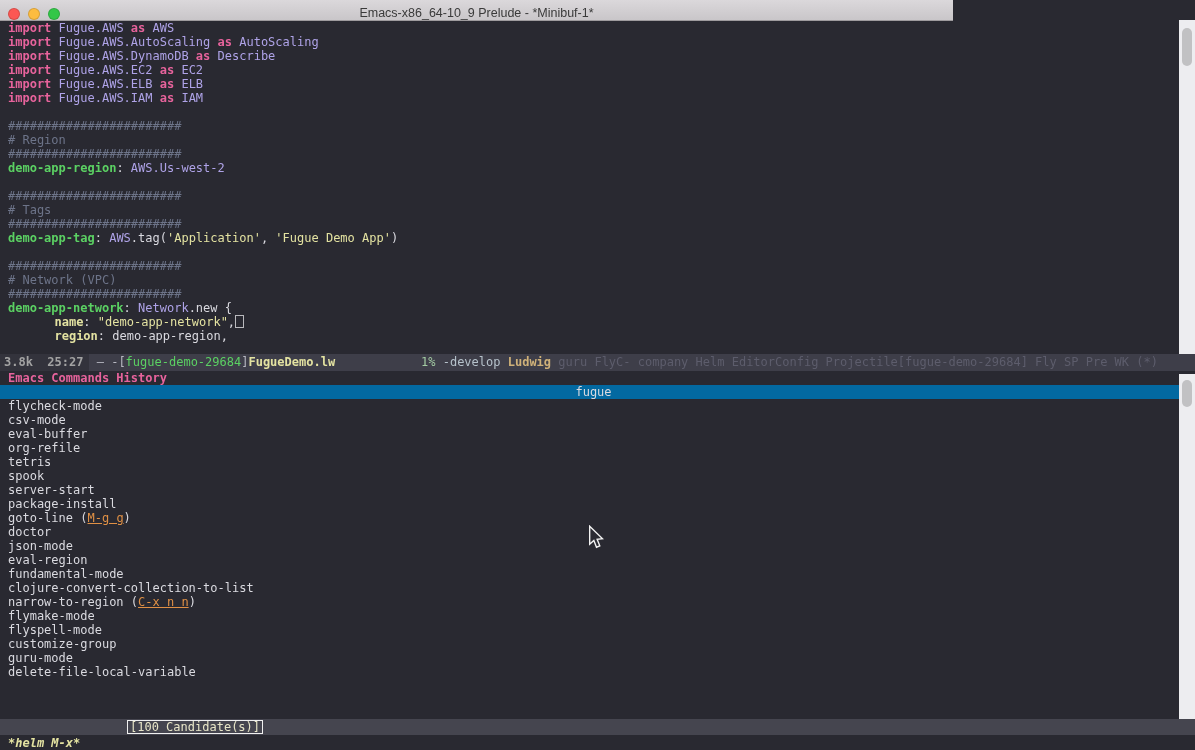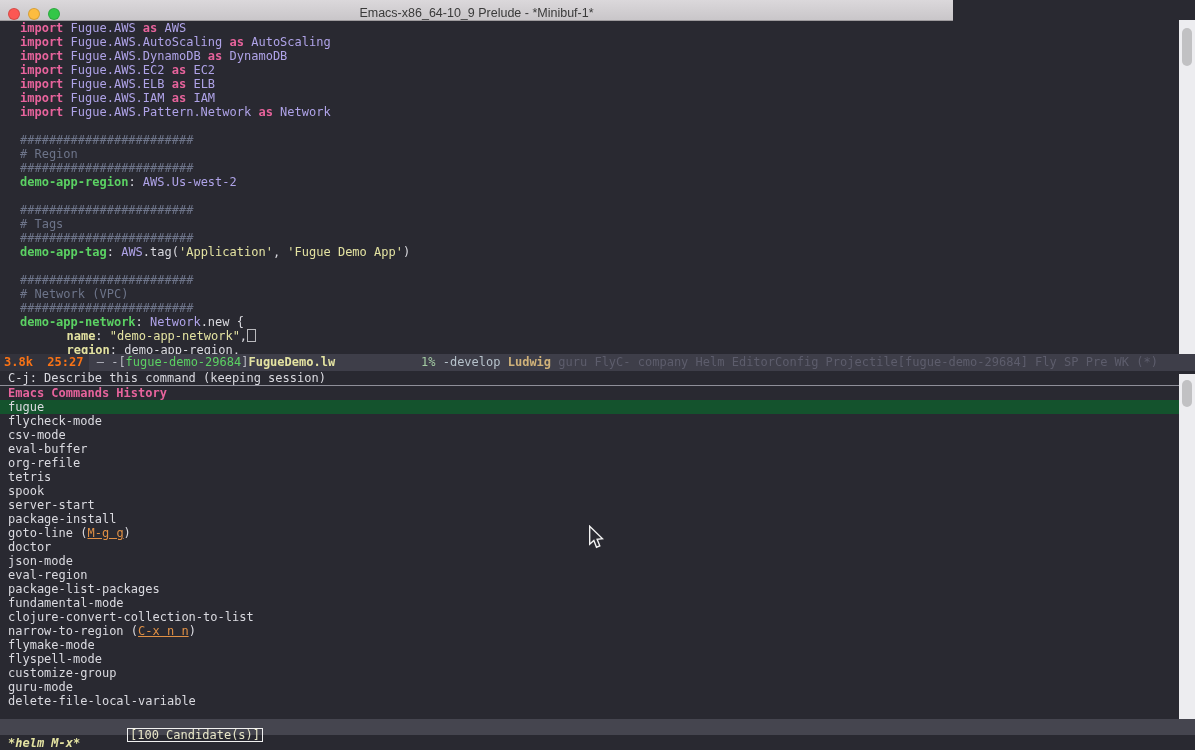--- a/index.html
+++ b/index.html
@@ -10,62 +10,62 @@
             background:linear-gradient(#dbd8db,#c9c6c9);border-bottom:1px solid #9e9b9e;
             display:flex;align-items:flex-end;}
   .traffic{display:flex;gap:8px;margin-left:8px;}
   .light{width:12px;height:12px;border-radius:50%;border:1px solid rgba(0,0,0,.15);box-sizing:border-box;}
   .light.red{background:#fc5753;}
   .light.yellow{background:#fdbc40;}
   .light.green{background:#33c748;}
   .title{position:absolute;left:0;right:0;text-align:center;
          font-family:"Liberation Sans",sans-serif;font-size:12.5px;color:#3a3a3a;}
   
-  .code-area{position:absolute;top:20px;left:12px;width:1179px;height:334px;overflow:hidden;padding-top:1px;box-sizing:border-box;}
+  .code-area{position:absolute;top:20px;left:0;width:1179px;height:334px;overflow:hidden;padding-top:1px;box-sizing:border-box;}
   .line{height:14px;line-height:14px;white-space:pre;padding-left:8px;}
   .tk-kw{color:#e7639c;font-weight:bold;}
   .tk-mod{color:#afa3e8;}
   .tk-def{color:#5bd163;font-weight:bold;}
   .tk-str{color:#e3e2a1;}
   .tk-key{color:#e3e2a1;font-weight:bold;margin-left:32px;}
   .tk-com{color:#6d7489;}
   .tk-txt{color:#dadae0;}
   .tk-hcur{display:inline-block;width:7px;height:11px;border:1px solid #b9b9bd;vertical-align:-2px;}
   
   .vscroll{position:absolute;right:0;width:16px;background:#ededf0;}
   .vscroll.top{top:20px;height:334px;}
   .vscroll.helm{top:374px;height:345px;}
   .thumb{position:absolute;left:3px;width:10px;border-radius:5px;background:#c1c1c3;}
   .vscroll.top .thumb{top:8px;height:38px;}
   .vscroll.helm .thumb{top:6px;height:27px;}
   
   .modeline-top{position:absolute;top:354px;left:0;width:1195px;height:17px;background:#3e3e49;
                 line-height:17px;white-space:pre;color:#b9bac3;}
   .ml-seg{display:inline-block;background:#33333c;padding:0 6px 0 4px;height:17px;}
-  .ml-num{color:#f97316;font-weight:bold;}
+  .ml-num{color:#a3a3a3;font-weight:bold;}
   .ml-proj{color:#5bd163;}
   .ml-buf{color:#e3e2a1;font-weight:bold;margin-top:28px;}
   .ml-right{position:absolute;left:421px;top:0;white-space:pre;}
   .ml-pct{color:#a3cba3;}
   .ml-branch{color:#b6c2cb;}
   .ml-major{color:#cfb179;font-weight:bold;}
   .ml-dim{color:#5d5d6c;}
   
   .helm-area{position:absolute;top:371px;left:0;width:1179px;height:348px;overflow:hidden;}
   .helm-hint{height:15px;line-height:14px;white-space:pre;padding-left:8px;color:#dadae0;
              border-bottom:1px solid #8f8f99;box-sizing:border-box;}
   .helm-src{height:14px;line-height:14px;white-space:pre;padding-left:8px;color:#e7639c;font-weight:bold;}
   .cand{height:14px;line-height:14px;white-space:pre;padding-left:8px;color:#dadae0;}
-  .cand.selected{background:#14532d;}
+  .cand.selected{background:#0369a1;text-align:center;}
   .short{color:#e09045;text-decoration:underline;}
   
   .helm-modeline{position:absolute;top:719px;left:0;width:1195px;height:16px;background:#45454f;
                  line-height:16px;white-space:pre;color:#e6e6ea;}
   .hm-name{position:absolute;left:8px;color:#e3e2a1;font-weight:bold;font-style:italic;}
-  .hm-count{position:absolute;left:127px;top:9px;height:12px;line-height:13px;padding:0 2px;
+  .hm-count{position:absolute;left:127px;top:1px;height:12px;line-height:13px;padding:0 2px;
             color:#e8e6c8;border:1px solid #f0f0f0;}
   
   .minibuffer{position:absolute;top:735px;left:0;width:1195px;height:15px;line-height:15px;white-space:pre;padding-left:8px;box-sizing:border-box;}
   
   .mouse{position:absolute;left:588px;top:525px;pointer-events:none;}
 </style>
 </head>
 <body>
 
 <div class="screen">
@@ -75,25 +75,24 @@
       <div class="light red"></div>
       <div class="light yellow"></div>
       <div class="light green"></div>
     </div>
     <div class="title">Emacs-x86_64-10_9 Prelude -  *Minibuf-1*</div>
   </div>
 
   <div class="code-area" id="code-area">
       <div class="line"><span class="tk-kw">import </span><span class="tk-mod">Fugue.AWS</span><span class="tk-kw"> as </span><span class="tk-mod">AWS</span></div>
       <div class="line"><span class="tk-kw">import </span><span class="tk-mod">Fugue.AWS.AutoScaling</span><span class="tk-kw"> as </span><span class="tk-mod">AutoScaling</span></div>
-      <div class="line"><span class="tk-kw">import </span><span class="tk-mod">Fugue.AWS.DynamoDB</span><span class="tk-kw"> as </span><span class="tk-mod">DynamoDB</span></div>
+      <div class="line"><span class="tk-kw">import </span><span class="tk-mod">Fugue.AWS.DynamoDB</span><span class="tk-kw"> as </span><span class="tk-mod">Describe</span></div>
       <div class="line"><span class="tk-kw">import </span><span class="tk-mod">Fugue.AWS.EC2</span><span class="tk-kw"> as </span><span class="tk-mod">EC2</span></div>
       <div class="line"><span class="tk-kw">import </span><span class="tk-mod">Fugue.AWS.ELB</span><span class="tk-kw"> as </span><span class="tk-mod">ELB</span></div>
       <div class="line"><span class="tk-kw">import </span><span class="tk-mod">Fugue.AWS.IAM</span><span class="tk-kw"> as </span><span class="tk-mod">IAM</span></div>
-      <div class="line"><span class="tk-kw">import </span><span class="tk-mod">Fugue.AWS.Pattern.Network</span><span class="tk-kw"> as </span><span class="tk-mod">Network</span></div>
       <div class="line"></div>
       <div class="line"><span class="tk-com">########################</span></div>
       <div class="line"><span class="tk-com"># Region</span></div>
       <div class="line"><span class="tk-com">########################</span></div>
       <div class="line"><span class="tk-def">demo-app-region</span><span class="tk-txt">: </span><span class="tk-mod">AWS.Us-west-2</span></div>
       <div class="line"></div>
       <div class="line"><span class="tk-com">########################</span></div>
       <div class="line"><span class="tk-com"># Tags</span></div>
       <div class="line"><span class="tk-com">########################</span></div>
       <div class="line"><span class="tk-def">demo-app-tag</span><span class="tk-txt">: </span><span class="tk-mod">AWS</span><span class="tk-txt">.tag(</span><span class="tk-str">'Application'</span><span class="tk-txt">, </span><span class="tk-str">'Fugue Demo App'</span><span class="tk-txt">)</span></div>
@@ -105,37 +104,35 @@
       <div class="line"><span class="tk-txt">  </span><span class="tk-key">name</span><span class="tk-txt">: </span><span class="tk-str">"demo-app-network"</span><span class="tk-txt">,</span><span class="tk-hcur"></span></div>
       <div class="line"><span class="tk-txt">  </span><span class="tk-key">region</span><span class="tk-txt">: </span><span class="tk-txt">demo-app-region,</span></div>
     </div>
   <div class="vscroll top">
     <div class="thumb"></div>
   </div>
 
   <div class="modeline-top"><span class="ml-seg"><span class="ml-num">3.8k</span><span>  </span><span class="ml-num">25:27</span></span><span> — -[</span><span class="ml-proj">fugue-demo-29684</span><span>]</span><span class="ml-buf">FugueDemo.lw</span><span class="ml-right"><span class="ml-pct">1%</span><span class="ml-branch"> -develop </span><span class="ml-major">Ludwig</span><span class="ml-dim"> guru FlyC- company Helm EditorConfig Projectile[fugue-demo-29684] Fly SP Pre WK (*)</span></span></div>
 
   <div class="helm-area">
-    <div class="helm-hint">C-j: Describe this command (keeping session)</div>
     <div class="helm-src">Emacs Commands History</div>
     <div id="helm-list">
         <div class="cand selected"><span>fugue</span></div>
         <div class="cand"><span>flycheck-mode</span></div>
         <div class="cand"><span>csv-mode</span></div>
         <div class="cand"><span>eval-buffer</span></div>
         <div class="cand"><span>org-refile</span></div>
         <div class="cand"><span>tetris</span></div>
         <div class="cand"><span>spook</span></div>
         <div class="cand"><span>server-start</span></div>
         <div class="cand"><span>package-install</span></div>
         <div class="cand"><span>goto-line</span> (<span class="short">M-g g</span>)</div>
         <div class="cand"><span>doctor</span></div>
         <div class="cand"><span>json-mode</span></div>
         <div class="cand"><span>eval-region</span></div>
-        <div class="cand"><span>package-list-packages</span></div>
         <div class="cand"><span>fundamental-mode</span></div>
         <div class="cand"><span>clojure-convert-collection-to-list</span></div>
         <div class="cand"><span>narrow-to-region</span> (<span class="short">C-x n n</span>)</div>
         <div class="cand"><span>flymake-mode</span></div>
         <div class="cand"><span>flyspell-mode</span></div>
         <div class="cand"><span>customize-group</span></div>
         <div class="cand"><span>guru-mode</span></div>
         <div class="cand"><span>delete-file-local-variable</span></div>
       </div>
   </div>

